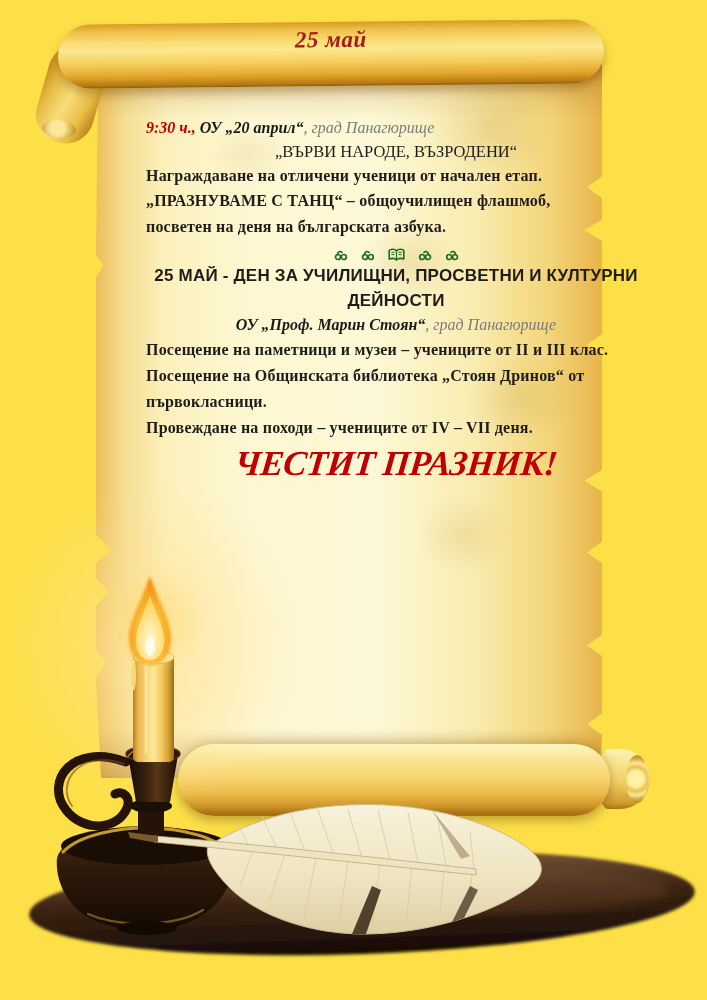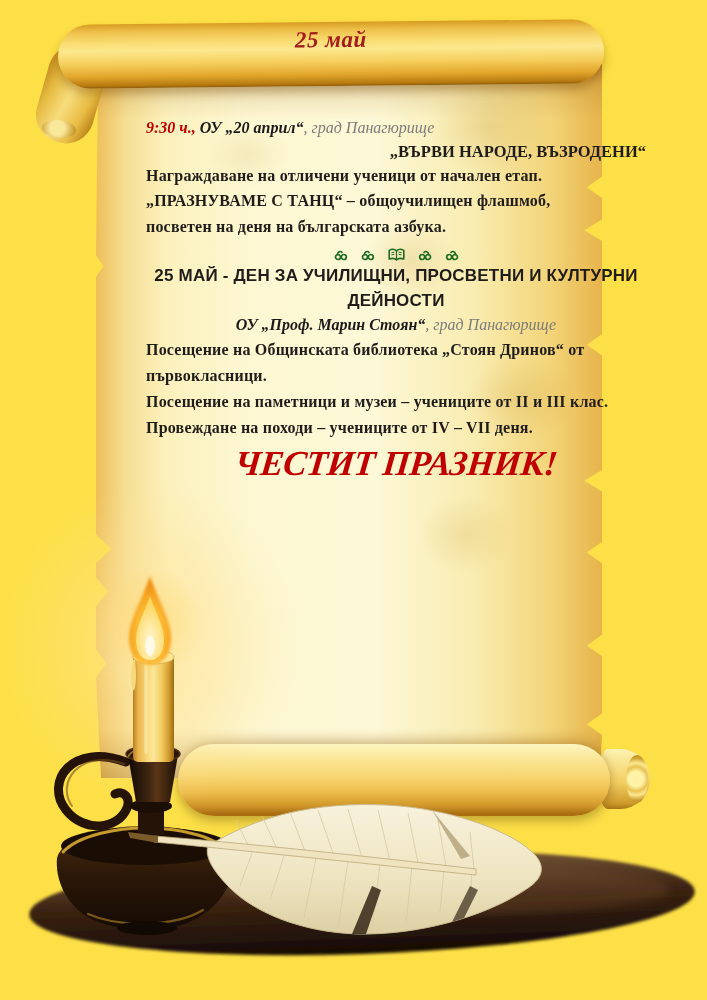--- a/index.html
+++ b/index.html
@@ -56,21 +56,21 @@
   .roll-bottom-cap:after{content:"";position:absolute;right:2px;top:6px;width:22px;height:48px;border-radius:50%;
     background:radial-gradient(circle at 45% 50%,#fdf2a6 0 28%,#e9c254 45%,#fbe88f 60%,#cfa035 78%,#b5821a 100%);}
 
   
   .content{position:absolute;left:104px;top:116px;width:500px;z-index:6;color:#1f1c1a;margin-left:42px;}
   .content p{margin:0;}
   .venue1{margin-left:16px;font-size:16px;line-height:24px;font-style:italic;}
   .t-red{color:#c00000;font-weight:bold;}
   .t-school{color:#1a1a1a;font-weight:bold;}
   .t-gray{color:#7b7b7b;}
-  .motto{margin-top:13px;text-align:right;font-weight:bold;font-size:16.5px;line-height:24px;}
+  .motto{margin-top:13px;text-align:center;font-weight:normal;font-size:16.5px;line-height:24px;}
   .item{text-align:left;font-weight:bold;font-size:16px;line-height:26px;letter-spacing:.2px;}
   .i1{margin-top:12px;line-height:24px;}
   .i2{margin-top:9px;}
   .ornaments{margin-top:7px;height:16px;display:flex;justify-content:center;align-items:center;gap:13px;}
   .orn{display:block;}
   .flip{transform:scaleX(-1);}
   .heading{margin-top:25px;text-align:center;font-family:"Liberation Sans","DejaVu Sans",sans-serif;
     font-weight:bold;font-size:17px;line-height:25px;letter-spacing:.2px;}
   .venue2{margin-top:13px;text-align:center;font-size:16px;line-height:24px;font-style:italic;}
   .iA{margin-top:11px;}
@@ -142,23 +142,23 @@
           <path d="M3.5 5.6 C3.3 2.8 6.6 1.6 8 3.4"></path>
         </g>
       </svg>
     </div>
 
     <p class="heading"><span>25 МАЙ - ДЕН ЗА УЧИЛИЩНИ, ПРОСВЕТНИ И КУЛТУРНИ</span><br><span>ДЕЙНОСТИ</span></p>
 
     <p class="venue2"><span class="t-school">ОУ „Проф. Марин Стоян“</span><span class="t-gray">, град Панагюрище</span></p>
 
 
+    <p class="item iC">Посещение на паметници и музеи – учениците от II и III клас.</p>
+
     <p class="item iB"><span>Посещение на Общинската библиотека „Стоян Дринов“ от</span><br><span>първокласници.</span></p>
-
-    <p class="item iC">Посещение на паметници и музеи – учениците от II и III клас.</p>
 
     <p class="item iD">Провеждане на походи – учениците от IV – VII деня.</p>
 
     <p class="greeting">ЧЕСТИТ ПРАЗНИК!</p>
   </div>
 
   <svg class="still-life" width="707" height="1000" viewBox="0 0 707 1000">
     <defs>
       <linearGradient id="shadowGrad" x1="0" y1="0" x2="0" y2="1">
         <stop offset="0" stop-color="#7a5a3a"></stop>

